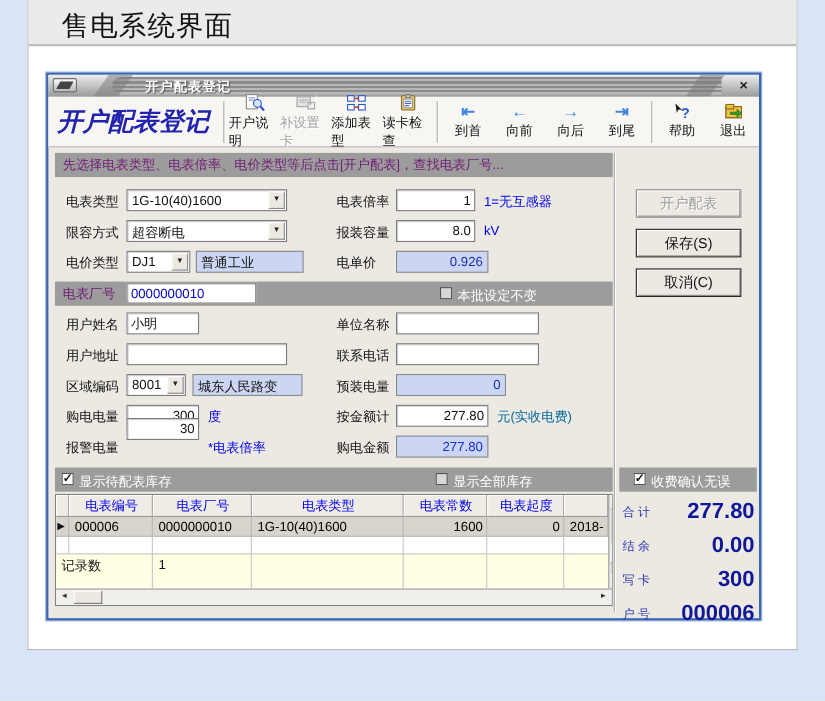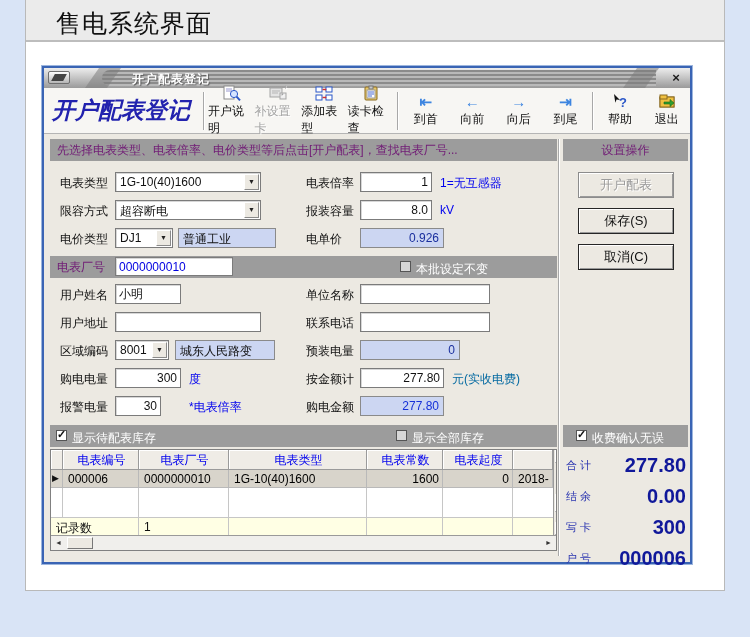--- a/index.html
+++ b/index.html
@@ -64,21 +64,21 @@
   .sumval { position:absolute; right:2px; top:2px; font-size:20px; font-weight:bold; color:#10189a; font-family:"Liberation Sans", sans-serif; }
 
   
   .tbl { position:absolute; left:6px; top:361px; width:507px; height:122px; background:#fff; border:1px solid #808080; display:flex; flex-direction:column; }
   .tbl-body { flex:1; display:flex; overflow:hidden; }
   .tbl-cols { flex:1; display:flex; flex-direction:column; }
   .trow { display:flex; width:100%; }
   .trow.head { height:20px; }
   .trow.data { height:18px; background:#d8d4cb; }
   .trow.fill { flex:1; }
-  .trow.foot { height:18px; background:#ffffe4; }
+  .trow.foot { height:32px; background:#ffffe4; }
   .tc { border-right:1px solid #c6c6c6; font-size:12px; padding:2px 3px 0 5px; white-space:nowrap; overflow:hidden; }
   .head .tc { background:#efece6; color:#0000ee; text-align:center; border-right:1px solid #9a9a9a; border-bottom:1px solid #9a9a9a; box-shadow:inset 1px 1px 0 #fff; }
   .cm { width:12px; } .c1 { width:76px; } .c2 { width:90px; } .c3 { width:138px; } .c4 { width:76px; } .c5 { width:70px; } .c6 { flex:1; border-right:none; }
   .tc.num { text-align:right; }
   .marker { font-size:9px; color:#111; padding:3px 0 0 1px; }
   .data .tc { border-right:1px solid #b9b9b9; border-bottom:1px solid #b9b9b9; }
   .foot .tc { border-top:1px solid #c6c6c6; color:#111; }
 
   .vscroll { width:15px; background:#ece9e2; border-left:1px solid #9a9a9a; position:relative; }
   .vscroll .sa { position:absolute; left:1px; width:12px; height:13px; background:#ece9e2; border:1px solid #fff; border-right-color:#777; border-bottom-color:#777; font-size:7px; text-align:center; line-height:12px; color:#333; }
@@ -204,21 +204,20 @@
               <rect x="3" y="4" width="14" height="10" fill="#f0c040" stroke="#8a6a20"></rect>
               <rect x="3" y="2" width="7" height="4" fill="#f0c040" stroke="#8a6a20"></rect>
               <path d="M7 9 h6 v-2.6 l4 3.6 -4 3.6 V11 H7 z" fill="#2e9e2e" stroke="#1a6a1a" stroke-width="0.6"></path>
             </svg>
         </span>
         <span>退出</span>
       </div>
     </div>
 
     <div class="bar" style="left:6px; top:71px; width:507px;">先选择电表类型、电表倍率、电价类型等后点击[开户配表]，查找电表厂号...</div>
-    <div class="bar center" style="left:519px; top:71px; width:125px;">设置操作</div>
     <div class="panel-sep"></div>
 
     <span class="lbl" style="left:16px; top:107px;">电表类型</span>
     <div class="combo" style="left:71px; top:104px; width:146px;">
       <span class="combo-val">1G-10(40)1600</span>
       <span class="combo-btn"></span>
     </div>
     <span class="lbl" style="left:262px; top:107px;">电表倍率</span>
     <input class="field num" style="left: 316px; top: 104px; width: 72px;" value="1">
     <span class="hintt" style="left:396px; top:107px;">1=无互感器</span>
@@ -268,21 +267,21 @@
     <div class="ro num" style="left:316px; top:272px; width:100px;">0</div>
 
     <span class="lbl" style="left:16px; top:303px;">购电电量</span>
     <input class="field num" style="left: 71px; top: 300px; width: 66px;" value="300">
     <span class="hintt" style="left:145px; top:303px;">度</span>
     <span class="lbl" style="left:262px; top:303px;">按金额计</span>
     <input class="field num" style="left: 316px; top: 300px; width: 84px;" value="277.80">
     <span class="hintt red" style="left:408px; top:303px;">元(实收电费)</span>
 
     <span class="lbl" style="left:16px; top:331px;">报警电量</span>
-    <input class="field num" style="left: 71px; top: 328px; width: 46px;" value="30">
+    <input class="field num" style="left: 71px; top: 312px; width: 66px;" value="30">
     <span class="hintt" style="left:145px; top:331px;">*电表倍率</span>
     <span class="lbl" style="left:262px; top:331px;">购电金额</span>
     <div class="ro num" style="left:316px; top:328px; width:84px; color:#1530d8;">277.80</div>
 
     <div class="bar" style="left:6px; top:357px; width:507px;"></div>
     <span class="cb cb-abs checked" style="left:12px; top:362px;"></span>
     <span class="lbl" style="left:28px; top:362px; color:#fff;">显示待配表库存</span>
     <span class="cb cb-abs dim" style="left:352px; top:362px;"></span>
     <span class="lbl" style="left:368px; top:362px; color:#fff;">显示全部库存</span>
 

